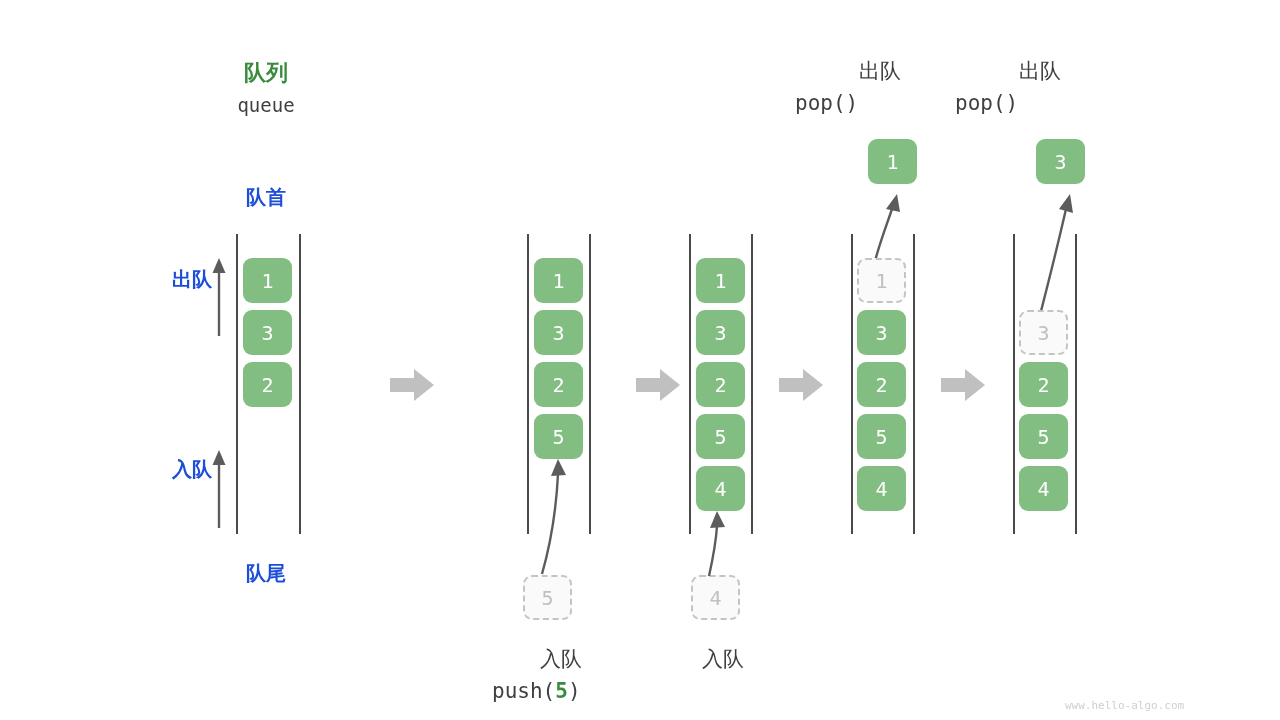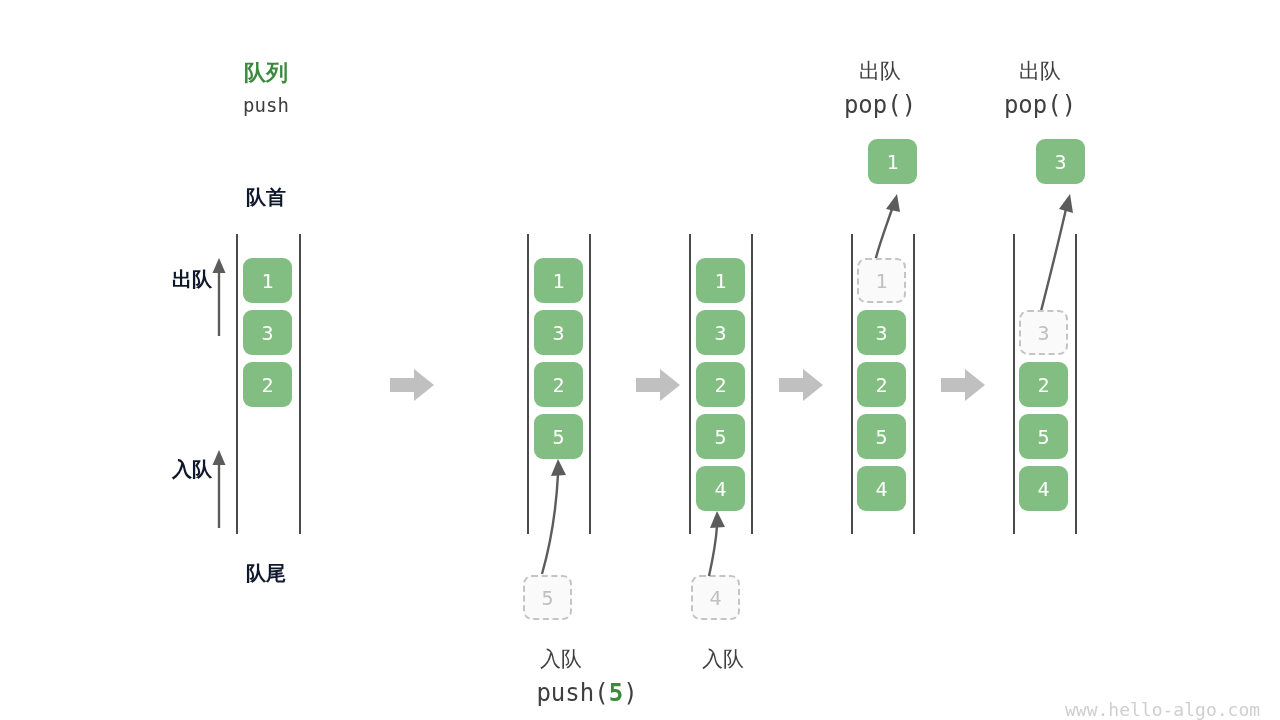--- a/index.html
+++ b/index.html
@@ -35,43 +35,42 @@
     font-family: "DejaVu Sans Mono", monospace;
     font-size: 19px;
     color: #3f3f3f;
     text-align: center;
     white-space: nowrap;
   }
   .label-cn-bold {
     font-family: "Liberation Sans", sans-serif;
     font-weight: bold;
     font-size: 20px;
-    color: #0f172a;
+    color: #1d4ed8;
     text-align: center;
     white-space: nowrap;
   }
   .op-cn {
     font-family: "Liberation Sans", sans-serif;
     font-size: 21px;
     color: #3f3f3f;
     text-align: center;
     white-space: nowrap;
   }
   .op-mono {
     font-family: "DejaVu Sans Mono", monospace;
-    font-size: 24px;
-    color: #3f3f3f;
-    text-align: center;
+    font-size: 21px;
+    color: #3f3f3f;
     white-space: nowrap;
   }
   .op-mono .argnum { color: #3a8a3d; font-weight: bold; }
 
   .watermark {
     font-family: "DejaVu Sans Mono", monospace;
-    font-size: 18px;
+    font-size: 11px;
     color: #cfcfcf;
     white-space: nowrap;
   }
 
   
   .rail {
     position: absolute;
     width: 2px;
     background: #4a4a4a;
   }
@@ -106,21 +105,21 @@
   }
 
   svg { display: block; overflow: visible; }
 </style>
 </head>
 <body>
 
 <div id="stage">
 
   <div class="abs title-cn" style="left:186px; top:34px; width:160px;">队列</div>
-  <div class="abs title-mono" style="left:186px; top:70px; width:160px;">push</div>
+  <div class="abs title-mono" style="left:186px; top:70px; width:160px;">queue</div>
 
   <div class="abs label-cn-bold" style="left:206px; top:160px; width:120px;">队首</div>
   <div class="abs label-cn-bold" style="left:206px; top:536px; width:120px;">队尾</div>
 
   <div class="abs label-cn-bold" style="left:140px; top:242px; width:72px; text-align:right;">出队</div>
   <svg class="abs" style="left:208px; top:232px;" width="22" height="82">
     <line x1="11" y1="80" x2="11" y2="14" stroke="#5c5c5c" stroke-width="2.4"></line>
     <polygon points="11,2 4.5,17 17.5,17" fill="#5c5c5c"></polygon>
   </svg>
 

